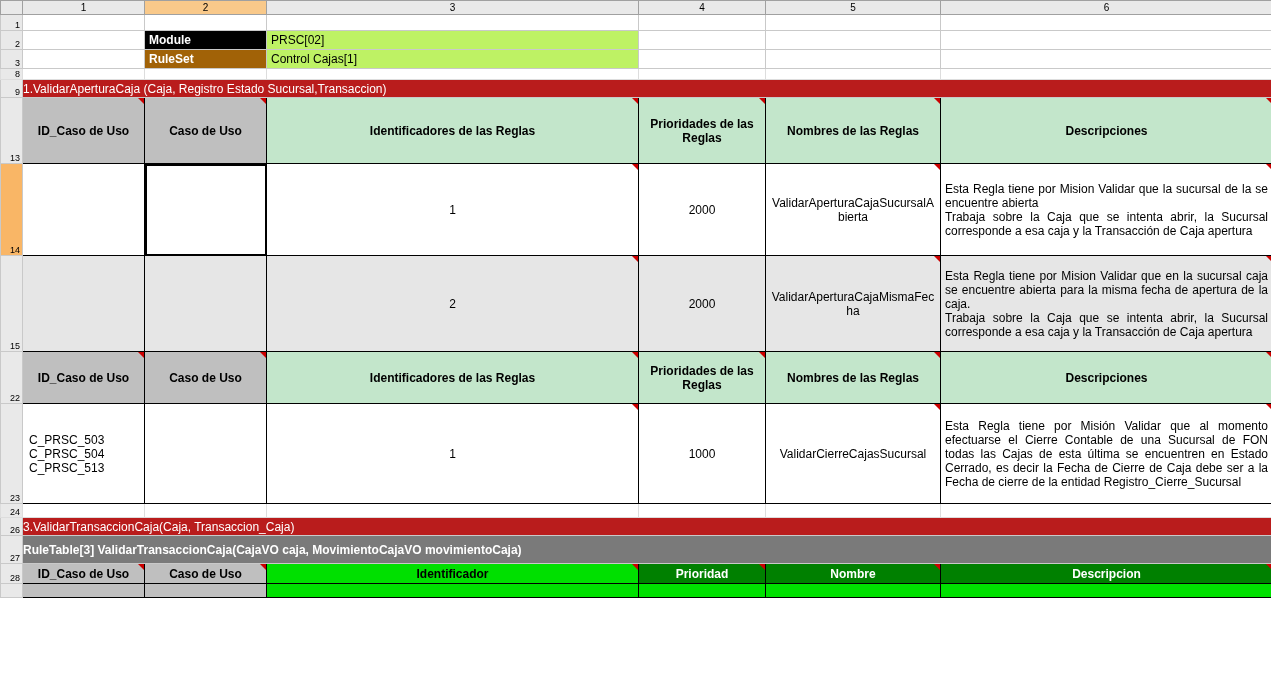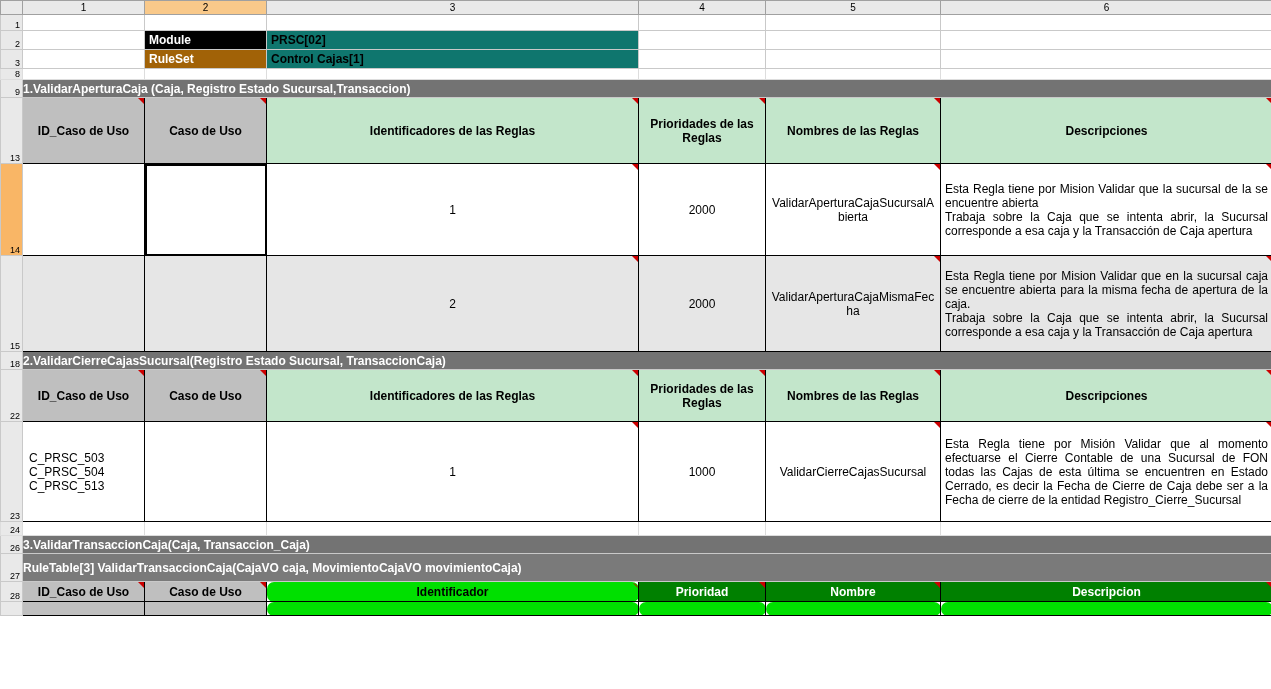--- a/index.html
+++ b/index.html
@@ -39,33 +39,33 @@
     padding-right: 2px !important;
     width: 22px;
     border: 1px solid #a0a0a0;
   }
   .rowhdr.sel { background: #f9b666; }
   td.c { vertical-align: middle; }
   td.c > div { padding: 2px 4px; }
   
   .black-bg { background:#000; color:#fff; font-weight:bold; }
   .gray-bg  { background:#a16207; color:#fff; font-weight:bold; }
-  .orange-bg{ background:#0f766e; color:#000; font-weight:bold; }
+  .orange-bg{ background:#bef264; color:#000; font-weight:normal; }
   .grayhdr  { background:#bfbfbf; font-weight:bold; text-align:center; border:1px solid #000 !important; }
   .greenhdr { background:#c3e6cb; font-weight:bold; text-align:center; border:1px solid #000 !important; }
   .datacell { border:1px solid #000 !important; }
   .section-black {
-    background:#737373; color:#fff; font-weight:bold;
+    background:#b91c1c; color:#fff; font-weight:normal;
     padding:2px 4px;
   }
   .section-gray {
     background:#7a7a7a; color:#fff; font-weight:bold;
     padding:2px 4px;
   }
-  .bright-green { background:#00e000; font-weight:bold; text-align:center; color:#000;border-radius:7px; }
+  .bright-green { background:#00e000; font-weight:bold; text-align:center; color:#000; }
   .dark-green   { background:#008000; font-weight:bold; text-align:center; color:#fff; }
   .thin td { border:1px solid #ddd; }
   .center { text-align:center; }
   .justify { text-align:justify; }
   .cell-selected {
     outline: 2px solid #000;
     outline-offset: -2px;
   }
   
   .red-marker { position:relative;margin-left:40px; }
@@ -217,24 +217,20 @@
     <td class="c datacell center red-marker" style="background:#e6e6e6">
             <div style="word-break:break-word">ValidarAperturaCajaMismaFecha</div>
           </td>
     <td class="c datacell red-marker" style="background:#e6e6e6">
             <div class="justify" style="white-space:pre-line">Esta Regla tiene por Mision Validar que en la sucursal caja se encuentre abierta para la misma fecha de apertura de la caja.
 Trabaja sobre la Caja que se intenta abrir, la Sucursal corresponde a esa caja y la Transacción de Caja apertura</div>
           </td>
   </tr>
 
 
-  <tr style="height:18px">
-    <td class="rowhdr">18</td>
-    <td class="c section-black" colspan="6"><span>2.ValidarCierreCajasSucursal(Registro Estado Sucursal, TransaccionCaja)</span></td>
-  </tr>
 
   <tr style="height:52px">
     <td class="rowhdr">22</td>
     <td class="c grayhdr red-marker">
             <div>ID_Caso de Uso</div>
           </td>
     <td class="c grayhdr red-marker">
             <div>Caso de Uso</div>
           </td>
     <td class="c greenhdr red-marker">

